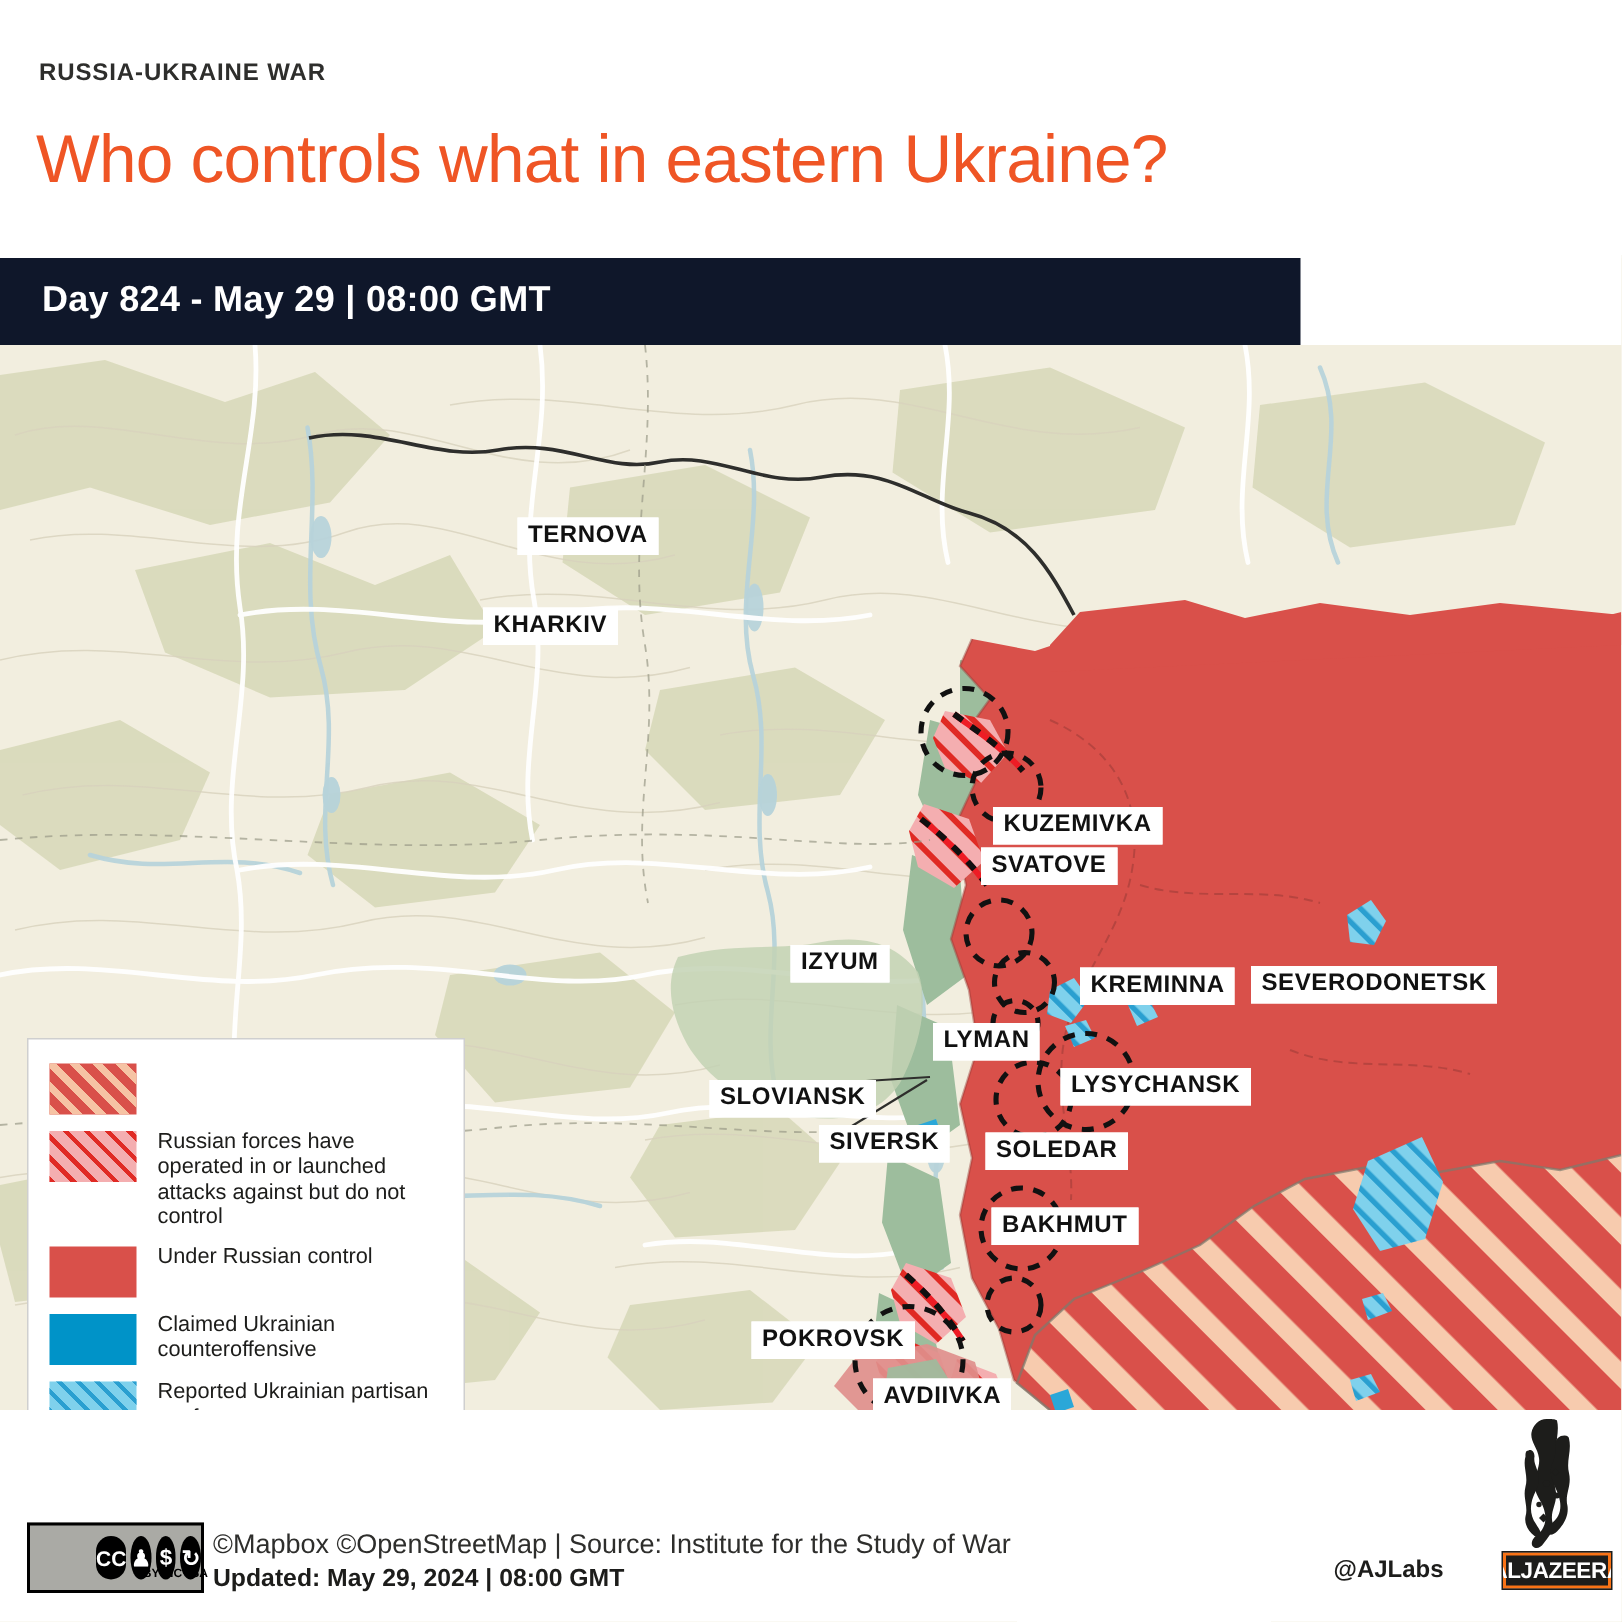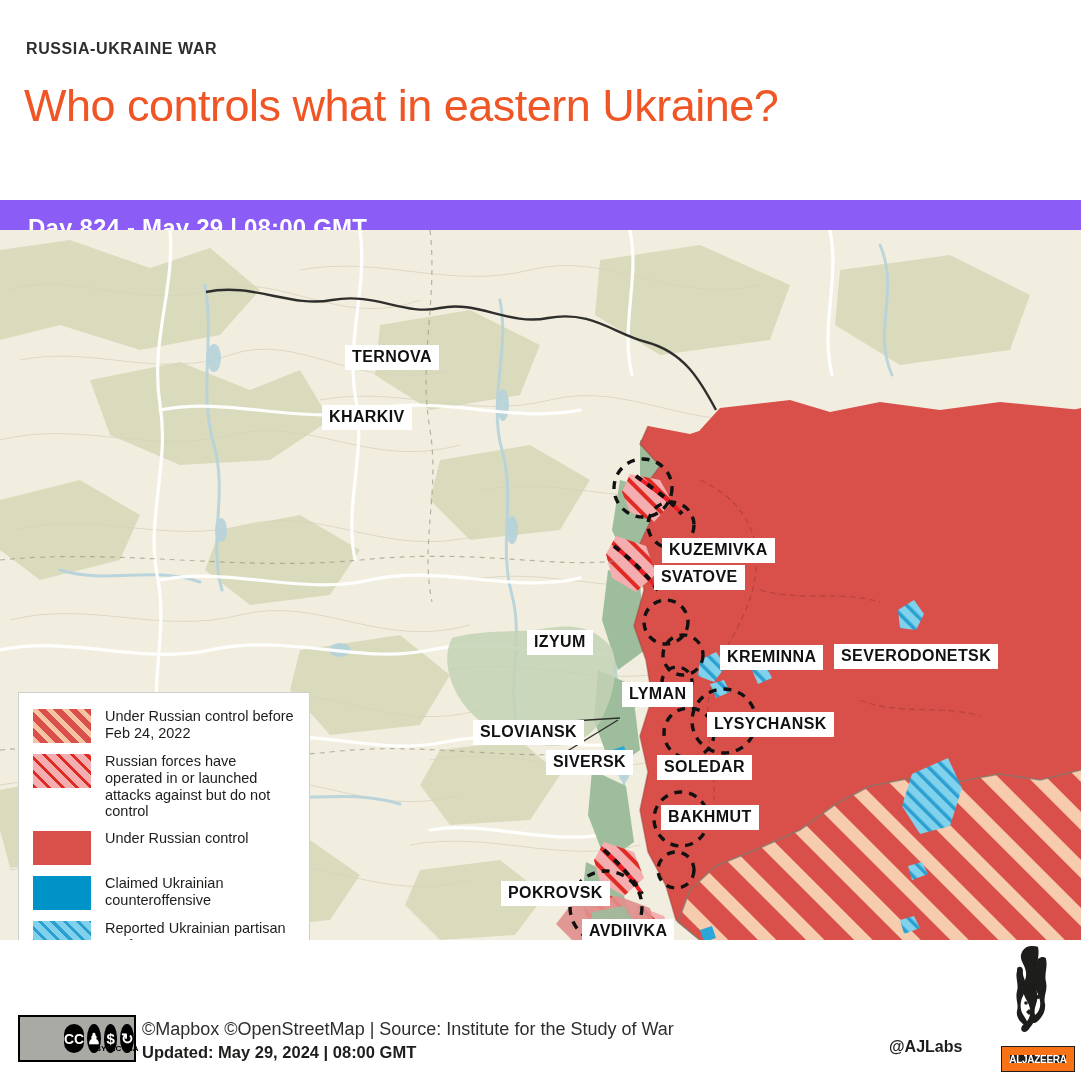--- a/index.html
+++ b/index.html
@@ -19,23 +19,22 @@
     color:#2e2e2c;
   }
   #headline {
     position:absolute; left:24px; top:80px;
     font-size:45px; font-weight:normal; letter-spacing:-0.5px;
     color:#ef5525; white-space:nowrap;
   }
 
   
   #daybar {
-    position:absolute; left:0; top:172px; width:1081px; height:58px;
-    background:#8b5cf6;
-    margin-top:28px;
+    position:absolute; left:0; top:172px; width:867px; height:58px;
+    background:#0f172a;
   }
   #daybar-text {
     position:absolute; left:28px; top:14px;
     font-size:24px; font-weight:bold; color:#ffffff; letter-spacing:0.2px;
   }
 
   
   #map {
     position:absolute; left:0; top:230px; width:1081px; height:710px;
     overflow:hidden;
@@ -114,23 +113,23 @@
     font-size:16.5px; font-weight:bold; color:#1d1d1b;
   }
   #ajlabs {
     position:absolute; left:889px; top:1038px;
     font-size:16px; font-weight:bold; color:#1d1d1b;
   }
   #aj-logo { position:absolute; left:1002px; top:945px; width:62px; height:92px; }
   #aj-wordmark {
     position:absolute; left:1002px; top:1035px; width:72px; height:24px;
     background:#1d1d1b; color:#ffffff;
-    font-size:10px; font-weight:bold; letter-spacing:-0.3px;
+    font-size:15px; font-weight:bold; letter-spacing:-0.3px;
     display:flex; align-items:center; justify-content:center;
-    border:8px solid #f97316; outline:1px solid #1d1d1b;margin-top:12px;
+    border:2px solid #f97316; outline:1px solid #1d1d1b;
   }
 </style>
 </head>
 <body>
 
 <div id="header">
   <div id="kicker">RUSSIA-UKRAINE WAR</div>
   <div id="headline">Who controls what in eastern Ukraine?</div>
 </div>
 
@@ -349,22 +348,20 @@
   <div class="city-label" style="left:661px; top:575px;">BAKHMUT</div>
   <div class="city-label" style="left:501px; top:651px;">POKROVSK</div>
   <div class="city-label" style="left:582px; top:689px;">AVDIIVKA</div>
 
   <div id="legend">
 
     <div class="legend-row">
       <div class="legend-swatch-wrap">
         <span class="swatch sw-red-hatch"></span>
       </div>
-      <div class="legend-text">Under Russian control
-before Feb 24, 2022</div>
     </div>
 
     <div class="legend-row">
       <div class="legend-swatch-wrap">
         <span class="swatch sw-pink-hatch"></span>
       </div>
       <div class="legend-text">Russian forces have operated in or launched attacks against but do not control</div>
     </div>
 
     <div class="legend-row">

